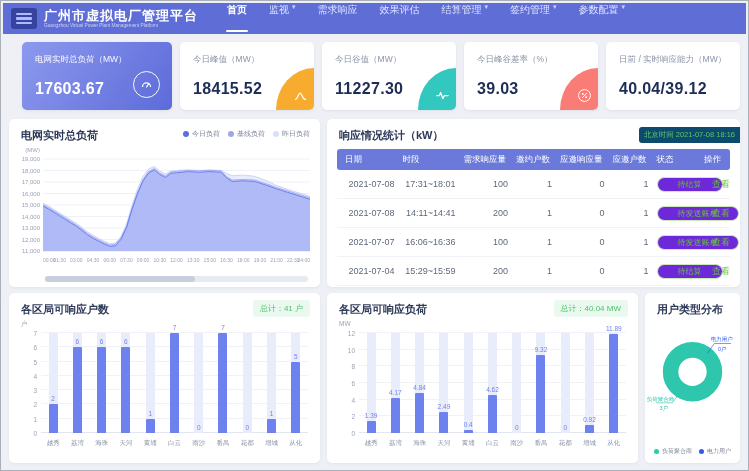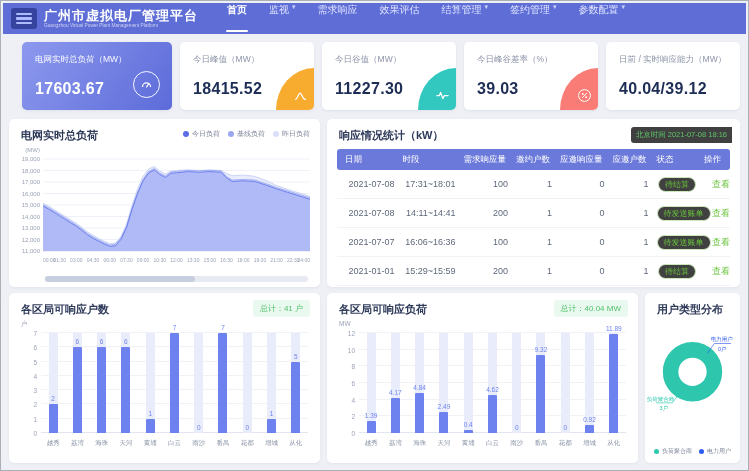--- a/index.html
+++ b/index.html
@@ -38,28 +38,28 @@
   .load-panel{width:311px;flex:0 0 auto;}
   .table-panel{flex:1;}
   
   .legend{position:absolute;top:10px;right:10px;display:flex;gap:8px;align-items:center;}
   .legend-item{display:flex;align-items:center;gap:3px;font-size:7px;color:#7d8598;cursor:pointer;}
   .legend-dot{width:6px;height:6px;border-radius:50%;}
   #loadChart{position:absolute;top:26px;left:4px;}
   .datazoom{position:absolute;left:36px;right:12px;bottom:5px;height:6px;background:#e7eaf1;border-radius:3px;cursor:pointer;}
   .dz-fill{width:57%;height:100%;background:#c7cedd;border-radius:3px;}
   
-  .time-badge{position:absolute;top:8px;right:8px;max-width:112px;overflow:hidden;white-space:nowrap;background:#404040;
+  .time-badge{position:absolute;top:8px;right:0;max-width:112px;overflow:hidden;white-space:nowrap;background:#0c4a6e;
               color:#5ec467;font-size:7.5px;padding:3px 5px;border-radius:3px 0 0 3px;}
   table.resp{position:absolute;top:30px;left:10px;right:10px;width:calc(100% - 20px);border-collapse:collapse;table-layout:fixed;}
   table.resp th{background:#6a79da;color:#fff;font-size:8.5px;font-weight:normal;text-align:left;height:21px;padding:0 0 0 8px;}
   table.resp th:first-child{border-radius:3px 0 0 3px;}
   table.resp th:last-child{border-radius:0 3px 3px 0;}
   table.resp td{font-size:9px;color:#5f697b;height:28px;padding:0 0 0 8px;border-bottom:1px solid #f1f2f6;white-space:nowrap;text-align:right;}
-  .pill{display:inline-block;font-size:8px;color:#67c23a;background:#404040;border:1px solid #cde9bb;border-radius:9px;padding:1px 6px;}
+  .pill{display:inline-block;font-size:8px;color:#67c23a;background:#6d28d9;border:1px solid #cde9bb;border-radius:9px;padding:1px 20px;}
   .view-link{color:#67c23a;cursor:pointer;}
   
   .bottom-row{position:absolute;top:292px;left:8px;right:8px;height:170px;display:flex;gap:7px;}
   .bar-panel{width:311px;flex:0 0 auto;}
   .donut-panel{flex:1;}
   .total-badge{position:absolute;top:7px;right:10px;background:#eaf9ef;color:#4fc26a;font-size:8px;padding:3px 7px;border-radius:3px;white-space:nowrap;}
   .bar-unit{position:absolute;top:27px;left:12px;font-size:6.5px;color:#9aa3b5;}
   .bar-plot{position:absolute;left:32px;right:12px;top:40px;height:100px;}
   .grid-line{position:absolute;left:0;right:0;height:1px;background:#f0f2f8;}
   .grid-base{position:absolute;left:0;right:0;height:1px;background:#e2e5ee;bottom:0;}
@@ -273,21 +273,21 @@
               <td>2021-07-07</td>
               <td>16:06~16:36</td>
               <td>100</td>
               <td>1</td>
               <td>0</td>
               <td>1</td>
               <td><span class="pill">待发送账单</span></td>
               <td><span class="view-link">查看</span></td>
             </tr>
             <tr>
-              <td>2021-01-01</td>
+              <td>2021-07-04</td>
               <td>15:29~15:59</td>
               <td>200</td>
               <td>1</td>
               <td>0</td>
               <td>1</td>
               <td><span class="pill">待结算</span></td>
               <td><span class="view-link">查看</span></td>
             </tr>
           </tbody>
       </table>

